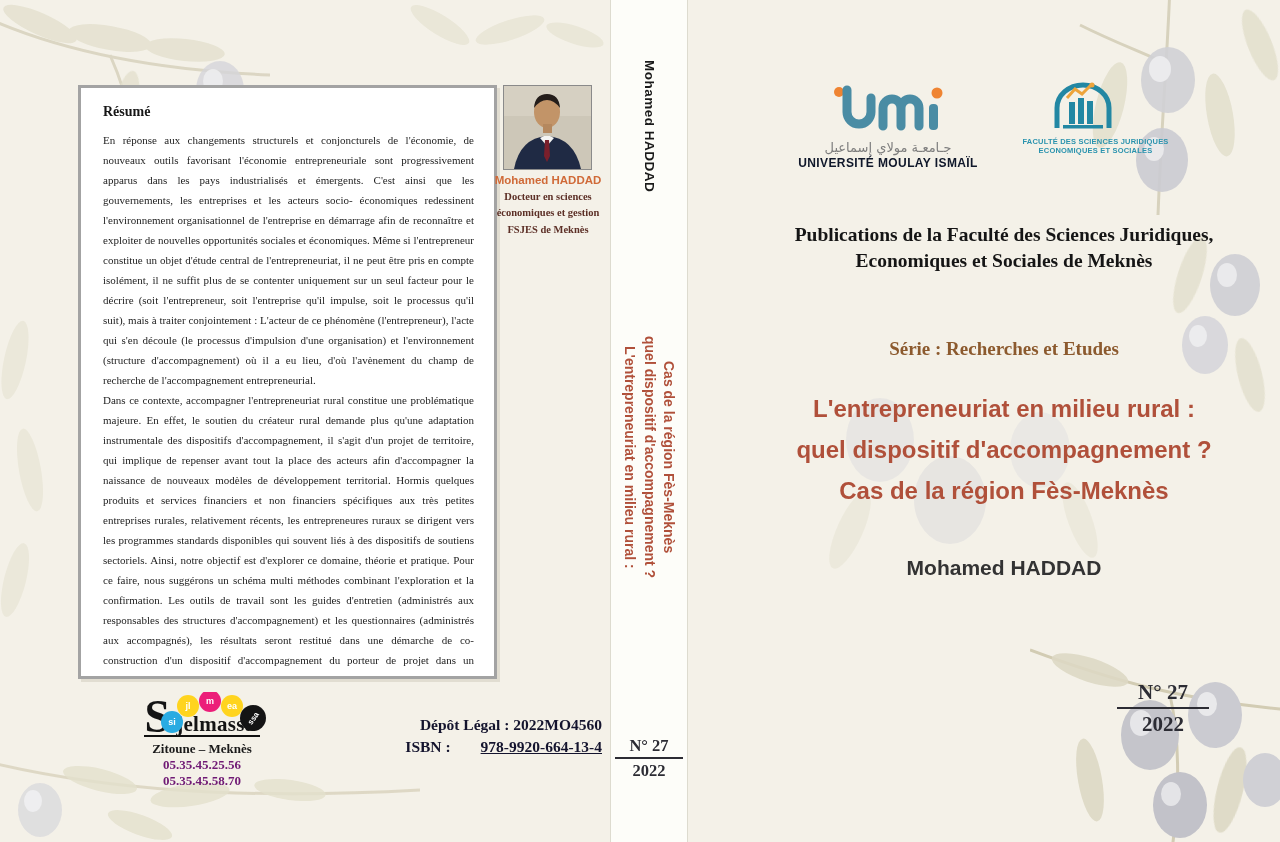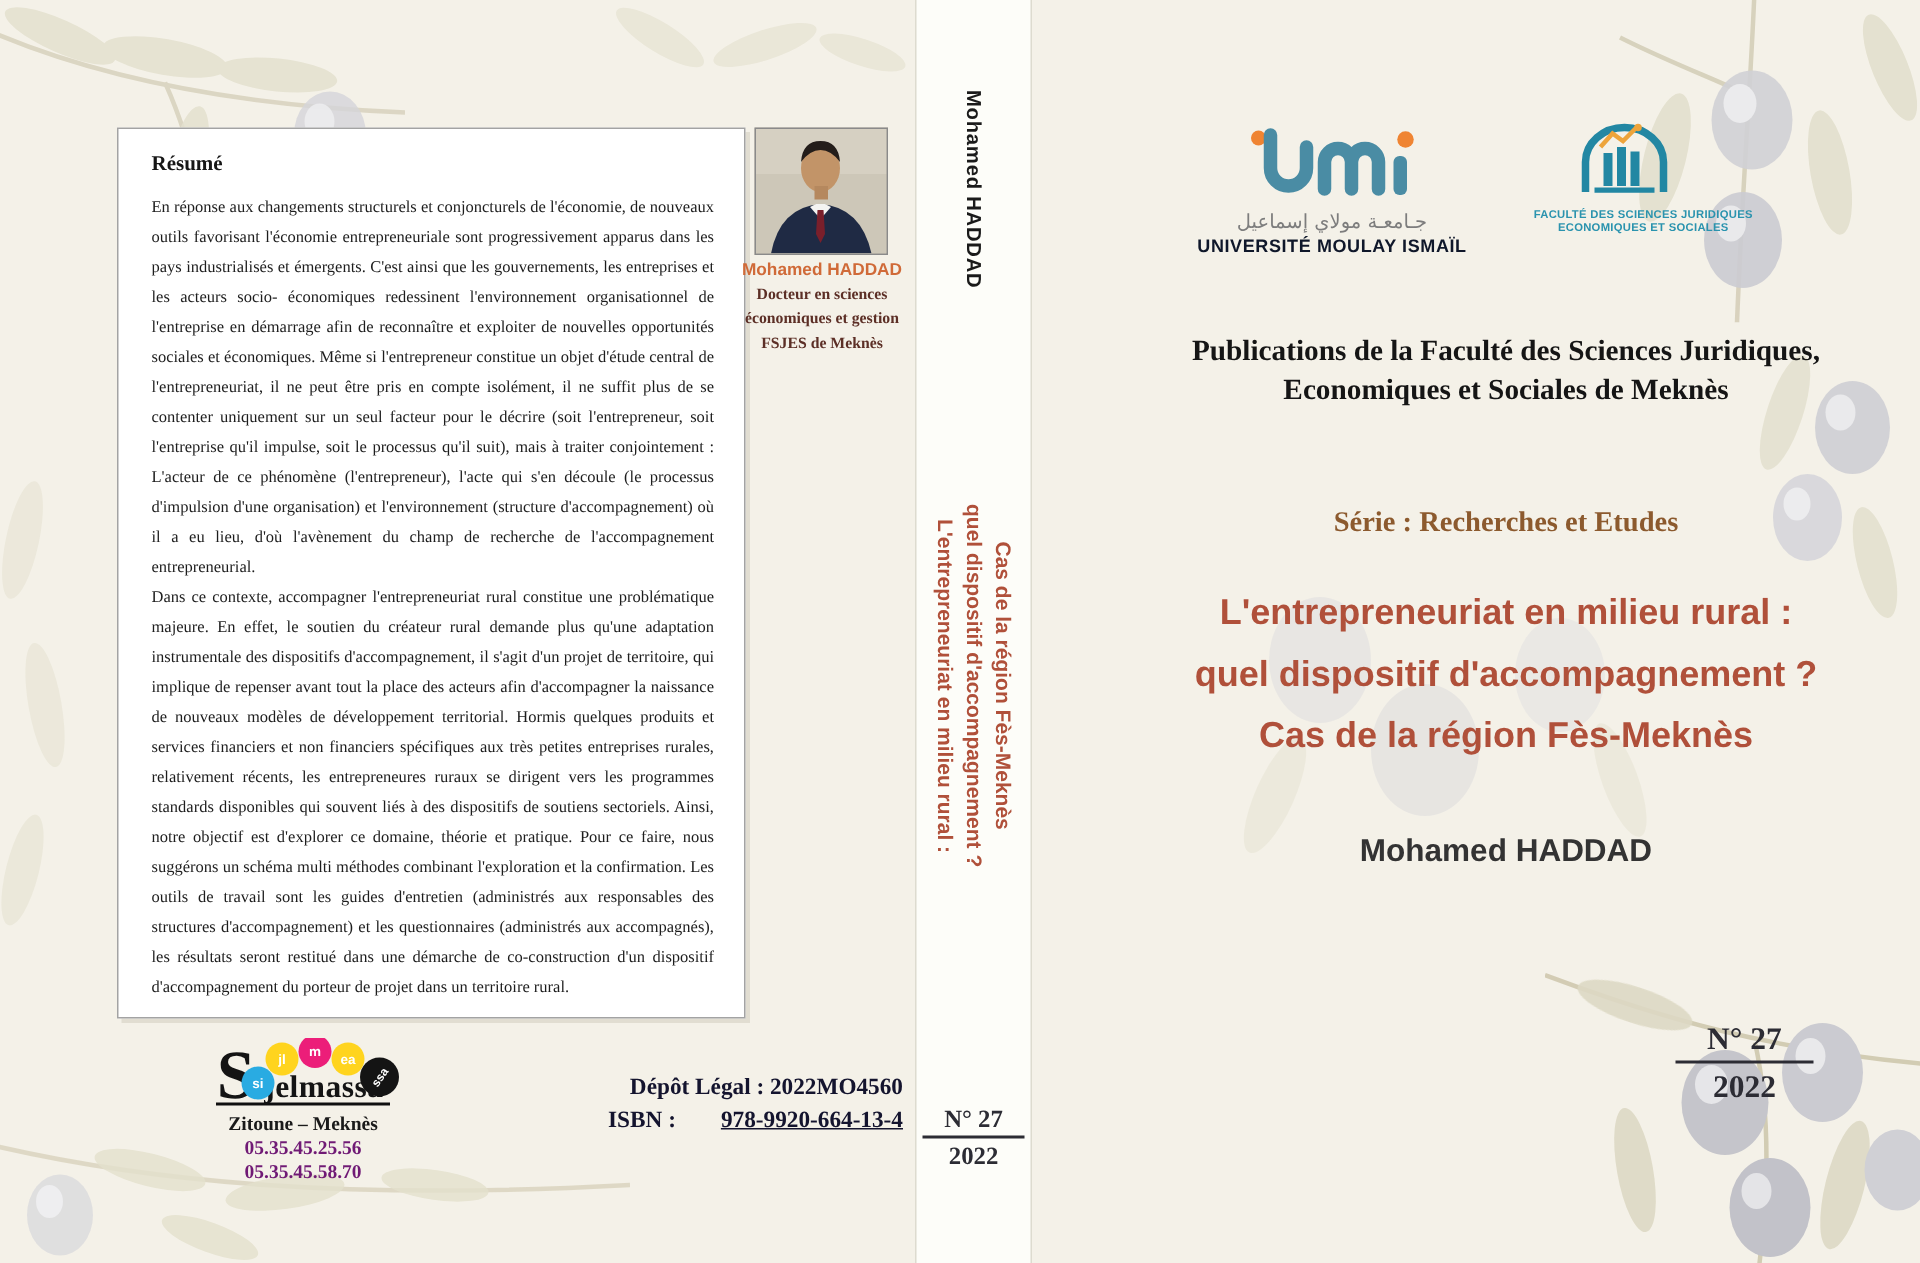--- a/index.html
+++ b/index.html
@@ -12,21 +12,21 @@
   .decor { position:absolute; pointer-events:none; }
 
   
   .back-cover  { position:absolute; left:0; top:0; width:610px; height:842px; }
   .spine       { position:absolute; left:610px; top:0; width:78px; height:842px; background:#fdfdf9;
                  border-left:1px solid rgba(190,185,165,.5); border-right:1px solid rgba(190,185,165,.5); }
   .front-cover { position:absolute; left:708px; top:0; width:592px; height:842px; }
 
   
   .resume-box { position:absolute; left:78px; top:85px; width:419px; height:594px;
-                background:#ffffff; border:1px solid #a3a3a3; padding:16px 20px 6px 22px;
+                background:#ffffff; border:3px solid #a3a3a3; padding:16px 20px 6px 22px;
                 overflow:hidden; box-shadow:3px 3px 0 rgba(175,170,150,.28); }
   .resume-title { font-size:14px; font-weight:bold; color:#161616; margin-bottom:10px; }
   .resume-box p { font-size:11px; line-height:20px; text-align:justify; color:#1d1d1d; }
 
   .author-photo { position:absolute; left:503px; top:85px; width:89px; height:85px;
                   border:1px solid #8a8a8a; background:#cfc9ba; overflow:hidden; }
   .photo-caption { position:absolute; left:483px; top:174px; width:130px; text-align:center; }
   .photo-caption .cap-name { font-family:"Liberation Sans", sans-serif; font-weight:bold;
                              font-size:11.5px; color:#d06a38; margin-bottom:3px; }
   .photo-caption .cap-line { font-weight:bold; font-size:10.5px; color:#5c2f26; line-height:1.55; }

